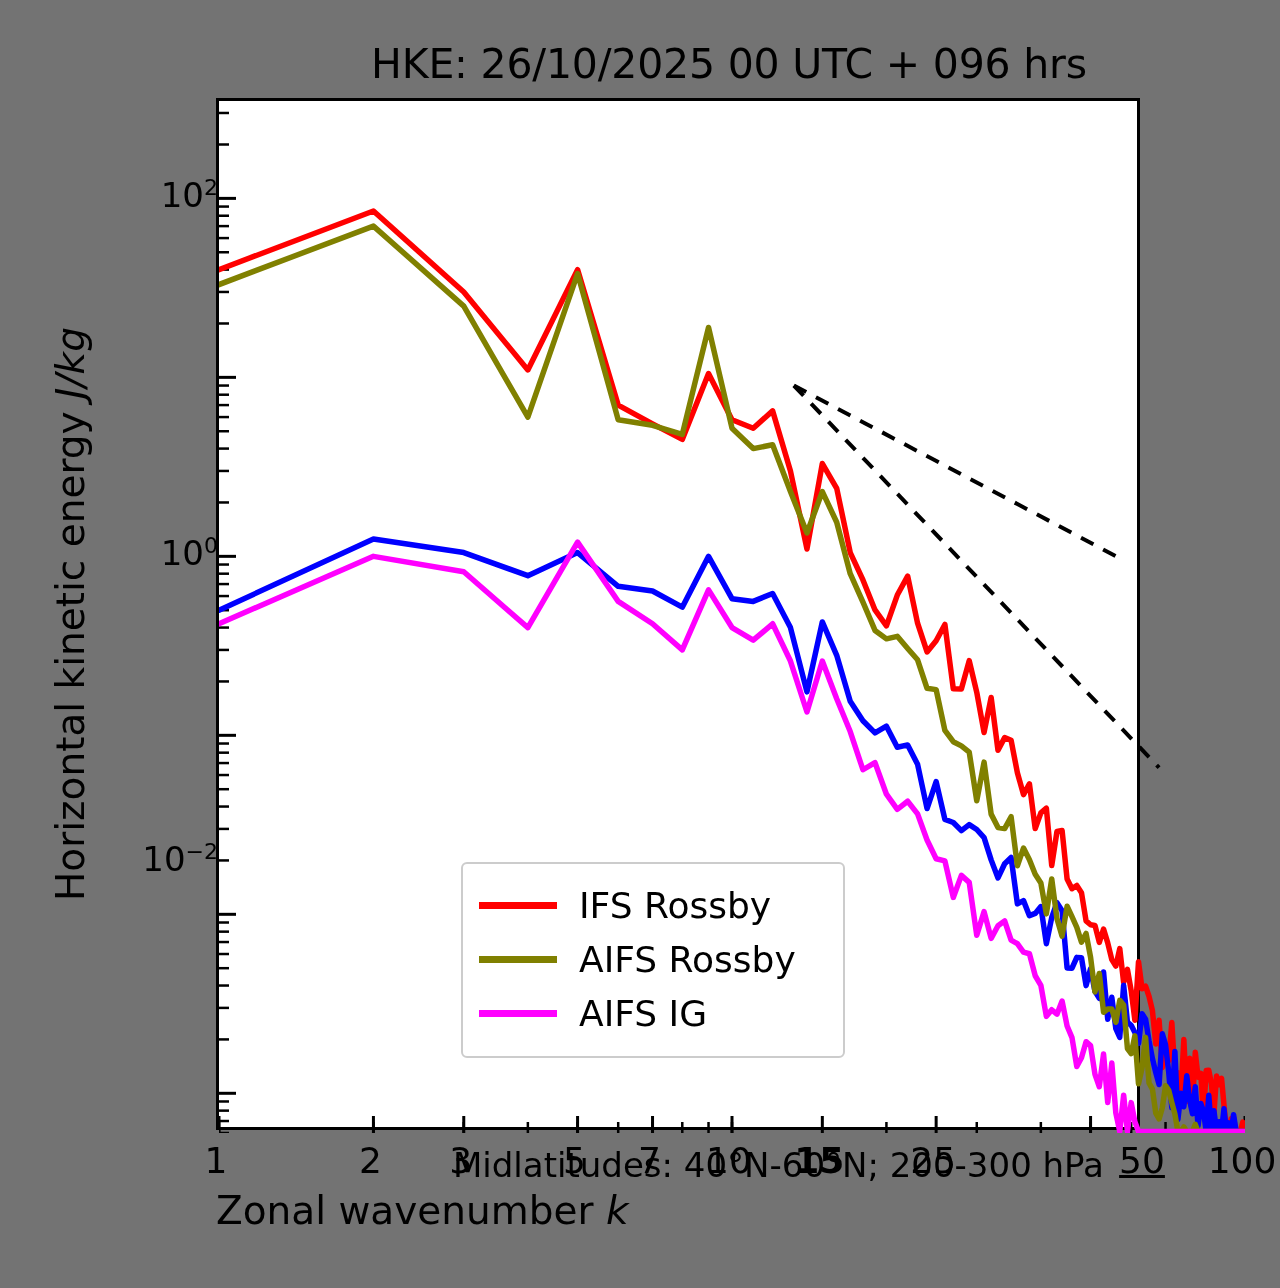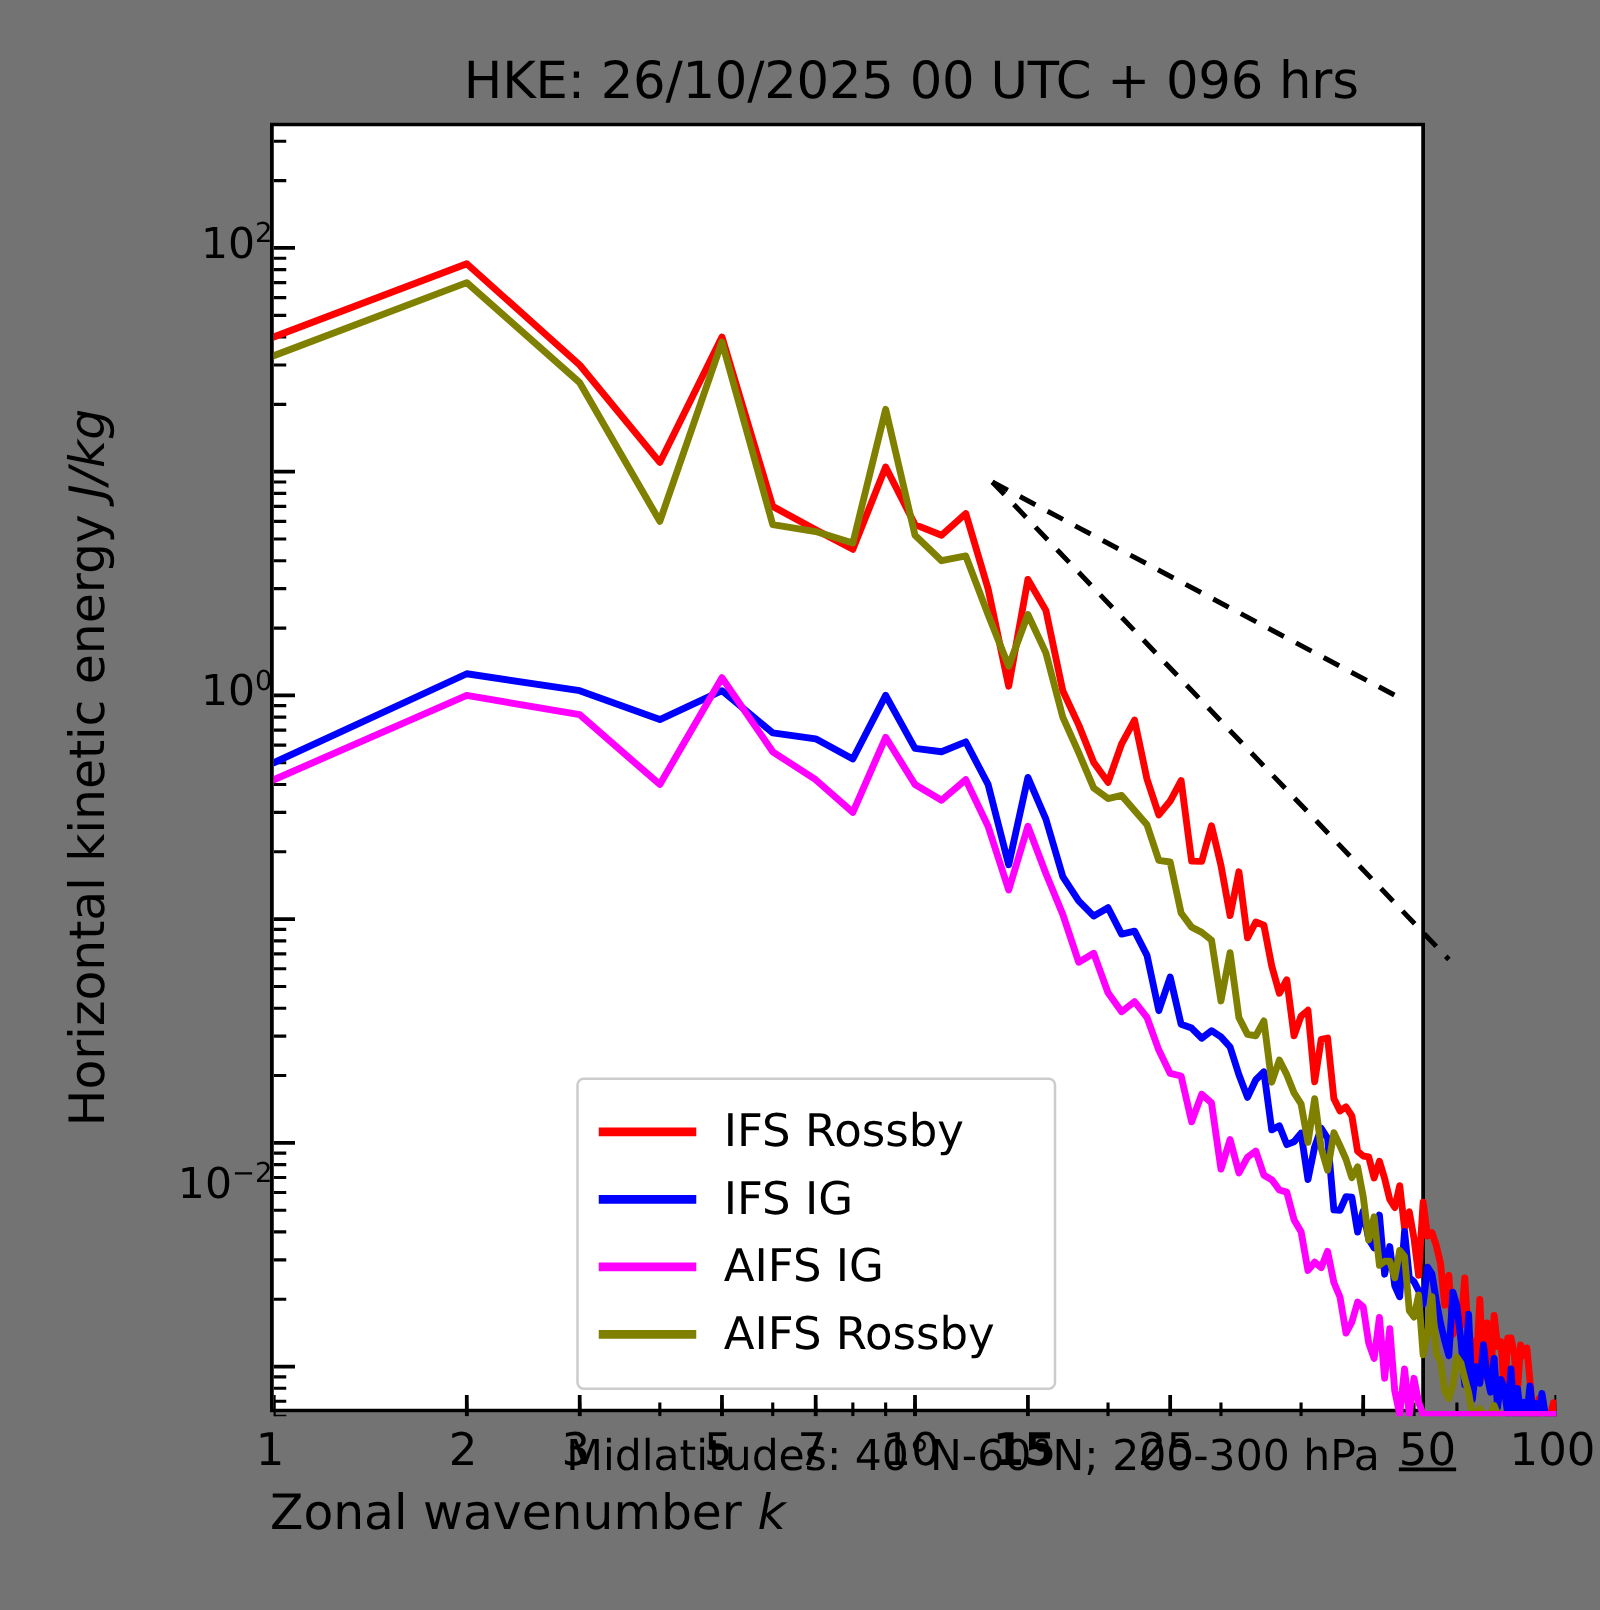--- a/index.html
+++ b/index.html
@@ -234,30 +234,26 @@
         <path d="M0.00 183.56 L154.43 125.10 L244.76 205.14 L308.86 316.07 L358.57 172.59 L399.19 318.70 L433.54 324.26 L463.29 333.41 L489.53 226.47 L513.00 327.19 L534.23 347.59 L553.62 343.79 L571.45 390.60 L587.96 432.02 L603.33 390.60 L617.71 421.28 L631.22 472.69 L643.95 501.17 L656.00 529.43 L667.43 537.84 L678.30 535.32 L688.66 547.45 L698.57 558.78 L708.05 587.33 L717.14 588.62 L725.88 629.41 L734.29 640.72 L742.39 644.89 L750.21 651.06 L757.76 699.75 L765.07 661.14 L772.14 713.13 L779.00 726.47 L785.65 727.60 L792.11 715.75 L798.38 764.75 L804.49 747.06 L810.43 758.73 L816.22 773.29 L821.86 782.06 L827.36 812.89 L832.73 777.97 L837.97 817.62 L843.09 835.15 L848.10 805.16 L852.99 815.66 L857.79 826.38 L862.48 841.10 L867.07 832.44 L871.57 856.24 L875.98 890.97 L880.31 872.46 L884.55 911.22 L888.72 908.00 L892.81 907.93 L896.82 921.28 L900.76 899.37 L904.64 904.08 L908.45 947.52 L912.19 952.62 L915.87 934.91 L919.50 982.78 L923.06 966.81 L926.57 936.36 L930.02 981.98 L933.43 988.11 L936.78 1012.05 L940.08 1017.93 L943.33 1006.73 L946.54 984.67 L949.70 989.29 L952.81 1001.69 L955.88 1012.99 L958.92 1030.46 L961.91 1030.46 L964.86 1025.93 L967.77 1030.46 L970.64 1030.46 L973.48 1030.46 L976.29 1023.38 L979.05 1030.46 L981.79 1030.46 L984.49 1030.46 L987.16 1030.46 L989.79 1030.46 L992.40 1030.46 L994.97 1030.46 L997.52 1030.46 L1000.04 1030.46 L1002.53 1030.46 L1004.99 1030.46 L1007.42 1030.46 L1009.83 1030.46 L1012.21 1030.46 L1014.57 1030.46 L1016.91 1030.46 L1019.21 1030.46 L1021.50 1030.46 L1023.76 1030.46 L1026.00 1030.46" fill="none" stroke="#808000" stroke-width="5.5" stroke-linejoin="round" stroke-linecap="round"></path>
         <path d="M0.00 522.78 L154.43 455.34 L244.76 470.77 L308.86 526.57 L358.57 441.17 L399.19 500.41 L433.54 522.78 L463.29 548.93 L489.53 488.83 L513.00 526.57 L534.23 539.20 L553.62 522.78 L571.45 560.05 L587.96 611.00 L603.33 560.05 L617.71 597.79 L631.22 630.53 L643.95 668.75 L656.00 661.64 L667.43 693.21 L678.30 708.34 L688.66 700.27 L698.57 712.90 L708.05 739.06 L717.14 757.71 L725.88 759.80 L734.29 796.43 L742.39 774.40 L750.21 781.35 L757.76 834.29 L765.07 810.67 L772.14 837.34 L779.00 824.78 L785.65 819.88 L792.11 839.15 L798.38 842.73 L804.49 851.02 L810.43 852.74 L816.22 874.75 L821.86 884.32 L827.36 915.36 L832.73 908.78 L837.97 913.18 L843.09 900.08 L848.10 925.00 L852.99 936.60 L857.79 965.44 L862.48 956.68 L867.07 940.70 L871.57 944.55 L875.98 973.44 L880.31 985.72 L884.55 952.90 L888.72 1001.55 L892.81 961.99 L896.82 1011.89 L900.76 1030.46 L904.64 994.15 L908.45 1030.46 L912.19 1001.64 L915.87 1020.84 L919.50 1030.46 L923.06 1030.46 L926.57 1030.46 L930.02 1030.46 L933.43 1030.46 L936.78 1030.46 L940.08 1030.46 L943.33 1030.46 L946.54 1030.46 L949.70 1030.46 L952.81 1030.46 L955.88 1030.46 L958.92 1030.46 L961.91 1030.46 L964.86 1030.46 L967.77 1030.46 L970.64 1030.46 L973.48 1030.46 L976.29 1030.46 L979.05 1030.46 L981.79 1030.46 L984.49 1030.46 L987.16 1030.46 L989.79 1030.46 L992.40 1030.46 L994.97 1030.46 L997.52 1030.46 L1000.04 1030.46 L1002.53 1030.46 L1004.99 1030.46 L1007.42 1030.46 L1009.83 1030.46 L1012.21 1030.46 L1014.57 1030.46 L1016.91 1030.46 L1019.21 1030.46 L1021.50 1030.46 L1023.76 1030.46 L1026.00 1030.46" fill="none" stroke="#FF00FF" stroke-width="5.5" stroke-linejoin="round" stroke-linecap="round"></path>
       </svg>
 
     <div id="legend">
       <div class="legend-row">
         <span class="legend-swatch" style="background:#FF0000"></span>
         <span class="legend-text">IFS Rossby</span>
       </div>
       <div class="legend-row">
-        <span class="legend-swatch" style="background:#0000FF"></span>
-        <span class="legend-text">IFS IG</span>
+        <span class="legend-swatch" style="background:#808000"></span>
+        <span class="legend-text">AIFS Rossby</span>
       </div>
       <div class="legend-row">
         <span class="legend-swatch" style="background:#FF00FF"></span>
         <span class="legend-text">AIFS IG</span>
-      </div>
-      <div class="legend-row">
-        <span class="legend-swatch" style="background:#808000"></span>
-        <span class="legend-text">AIFS Rossby</span>
       </div>
     </div>
 
     <div id="annotation">Midlatitudes: 40°N-60°N; 200-300 hPa</div>
 
   </div>
 
   <div id="ylabel">
     <span>Horizontal kinetic energy </span><span class="unit">J/kg</span>
   </div>
@@ -274,16 +270,16 @@
       <div class="xtick-label" style="left: 649.535px;">7</div>
       <div class="xtick-label" style="left: 729px;">10</div>
       <div class="xtick-label" style="left: 819.335px; font-weight: bold;">15</div>
       <div class="xtick-label" style="left: 933.143px;">25</div>
       <div class="xtick-label" style="left: 1142px; text-decoration: underline;">50</div>
       <div class="xtick-label" style="left: 1242px;">100</div>
     </div>
   <div id="yticks-host">
       <div class="ytick-label" style="top: 195.379px;">10<sup>2</sup></div>
       <div class="ytick-label" style="top: 553.344px;">10<sup>0</sup></div>
-      <div class="ytick-label" style="top: 947px;">10<sup>−2</sup></div>
+      <div class="ytick-label" style="top: 859px;">10<sup>−2</sup></div>
     </div>
 
 </div>
 
 </body></html>

